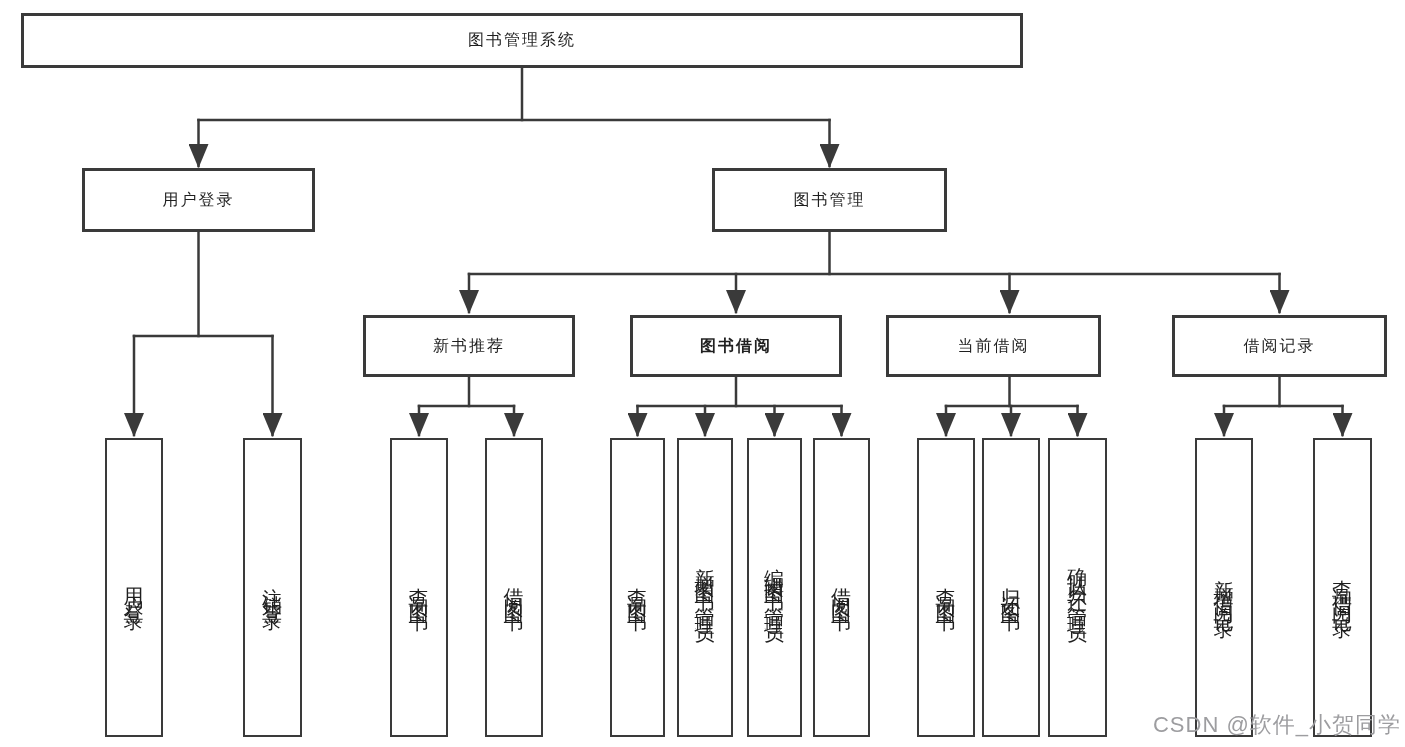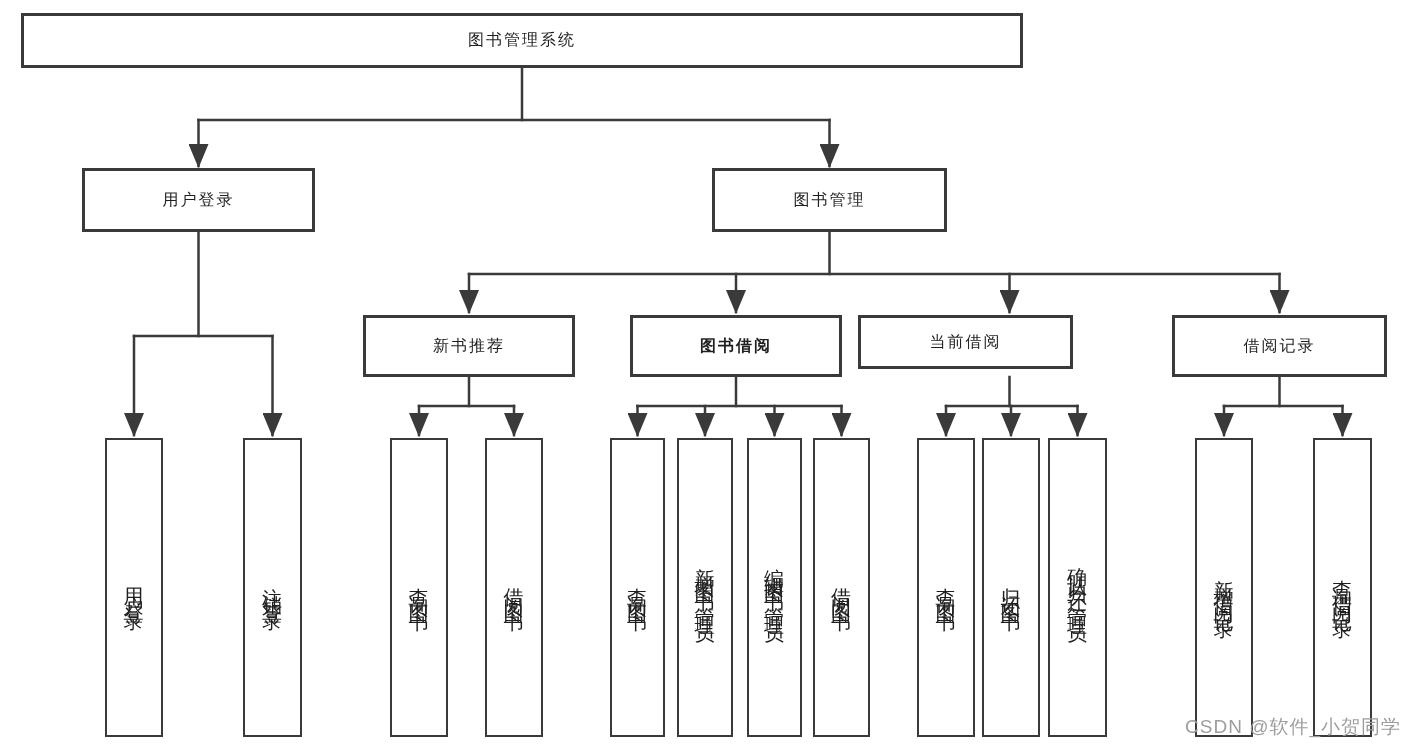--- a/index.html
+++ b/index.html
@@ -56,21 +56,21 @@
     font-size: 20px;
     line-height: 1.1;
     letter-spacing: 8px;
     color: var(--text);
     white-space: nowrap;
   }
   .watermark {
     position: absolute;
     right: 4px;
     bottom: 7px;
-    font-size: 19px;
+    font-size: 22px;
     letter-spacing: 1px;
     color: var(--watermark);
     z-index: 5;
     white-space: nowrap;
   }
 </style>
 </head>
 <body>
 
 <div class="stage">
@@ -125,21 +125,21 @@
     </g>
   </svg>
 
   <div class="hbox" style="left:21px; top:13px; width:1002px; height:55px;">图书管理系统</div>
 
   <div class="hbox" style="left:82px; top:168px; width:233px; height:64px;">用户登录</div>
   <div class="hbox" style="left:712px; top:168px; width:235px; height:64px;">图书管理</div>
 
   <div class="hbox" style="left:363px; top:315px; width:212px; height:62px;">新书推荐</div>
   <div class="hbox" style="left:630px; top:315px; width:212px; height:62px;font-weight:bold;">图书借阅</div>
-  <div class="hbox" style="left:858px; top:315px; width:215px; height:54px;">当前借阅</div>
+  <div class="hbox" style="left:886px; top:315px; width:215px; height:62px;">当前借阅</div>
   <div class="hbox" style="left:1172px; top:315px; width:215px; height:62px;">借阅记录</div>
 
   <div class="vbox" style="left:105px; width:58px;">
     <span class="vtext">用户登录</span>
   </div>
   <div class="vbox" style="left:243px; width:59px;">
     <span class="vtext">注销登录</span>
   </div>
 
   <div class="vbox" style="left:390px; width:58px;">

